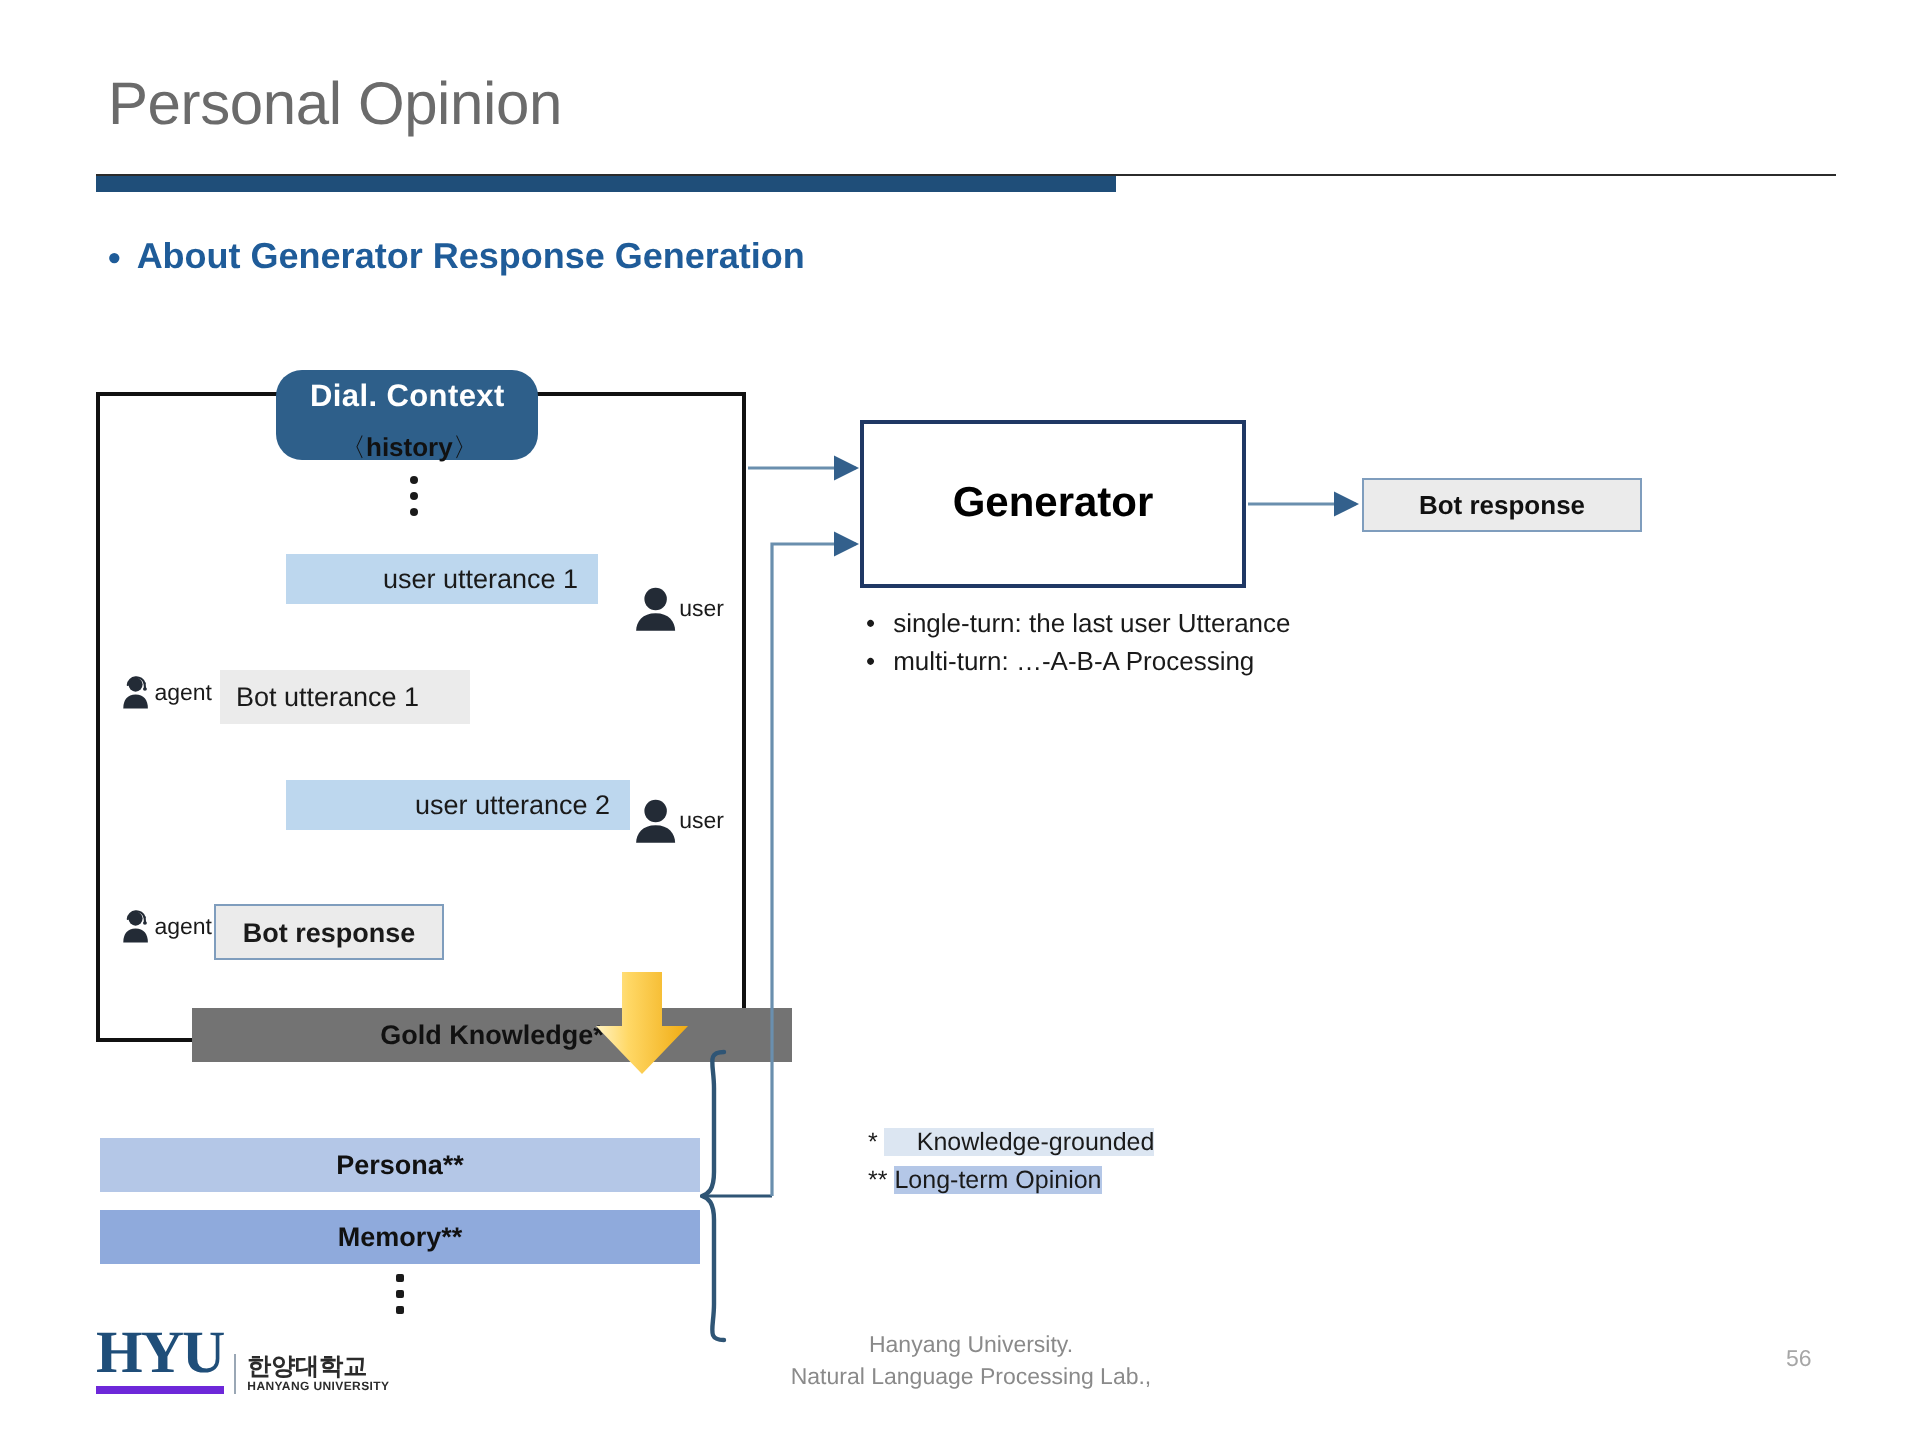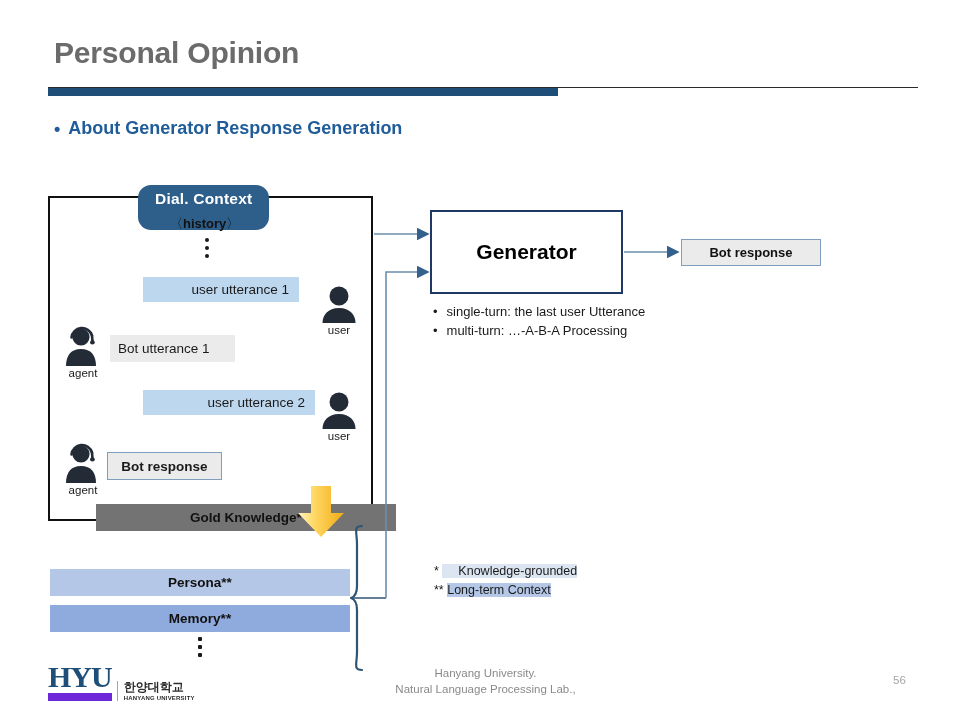--- a/index.html
+++ b/index.html
@@ -15,21 +15,21 @@
     font-family: "Liberation Sans", sans-serif;
     color: #000;
   }
 
   
   .slide-title {
     position: absolute;
     left: 54px;
     top: 36px;
     font-size: 30px;
-    font-weight: bold;
+    font-weight: normal;
     color: #6b6b6b;
     letter-spacing: -0.2px;
   }
   .title-rule-thin {
     position: absolute;
     left: 48px;
     top: 87px;
     width: 870px;
     height: 1px;
     background: #2b2b2b;
@@ -140,21 +140,21 @@
   #u1 { left: 143px; top: 277px; width: 156px; height: 25px; }
   #b1 { left: 110px; top: 335px; width: 125px; height: 27px; }
   #u2 { left: 143px; top: 390px; width: 172px; height: 25px; }
   #r1 { left: 107px; top: 452px; width: 115px; height: 28px; }
 
   
   .avatar {
     position: absolute;
     width: 46px;
     display: flex;
-    flex-direction: column;
+    flex-direction: row;
     align-items: center;
   }
   .avatar .cap {
     font-size: 11.5px;
     color: #1a1a1a;
     margin-top: 1px;
   }
   #av-user1 { left: 316px; top: 286px; }
   #av-user2 { left: 316px; top: 392px; }
   #av-agent1 { left: 60px; top: 326px; }
@@ -276,21 +276,21 @@
     align-items: flex-end;
     gap: 0px;
   }
   .logo-hyu {
     font-family: "Liberation Serif", serif;
     font-size: 30px;
     font-weight: bold;
     color: #1f4e79;
     letter-spacing: -1px;
     line-height: 1;
-    border-bottom: 8px solid #6d28d9;
+    border-bottom: 4px solid #6d28d9;
     padding-bottom: 1px;
   }
   .logo-kr {
     display: flex;
     flex-direction: column;
     margin-left: 5px;
     padding-left: 6px;
     border-left: 1px solid #9aa7b5;
     line-height: 1;
   }
@@ -452,21 +452,21 @@
   <line x1="624" y1="252" x2="678" y2="252" stroke="#6a8fae" stroke-width="1.6" marker-end="url(#ah)"></line>
 </svg>
 
 <div class="footnotes">
   <div class="row">
     <span class="fn-mark">*</span>
     <span class="hl-light">Knowledge-grounded</span>
   </div>
   <div class="row">
     <span class="fn-mark">**</span>
-    <span class="hl-mid">Long-term Context</span>
+    <span class="hl-mid">Long-term Opinion</span>
   </div>
 </div>
 
 <div class="logo">
   <span class="logo-hyu">HYU</span>
   <span class="logo-kr">
     <span class="kr">한양대학교</span>
     <span class="en">HANYANG UNIVERSITY</span>
   </span>
 </div>

